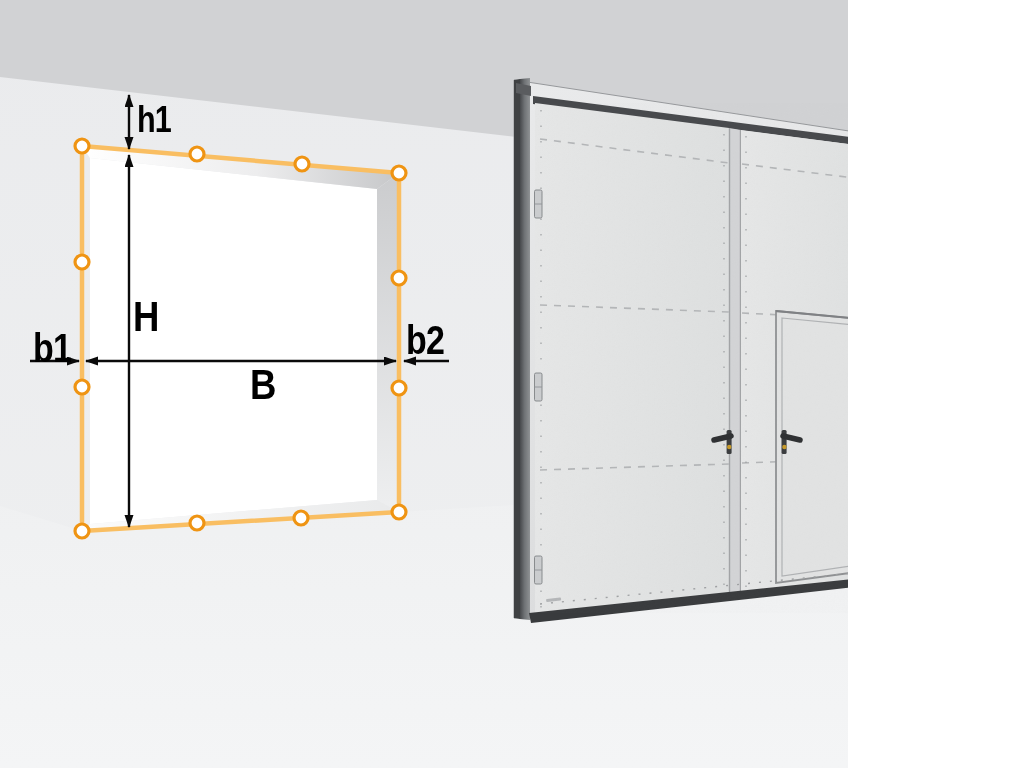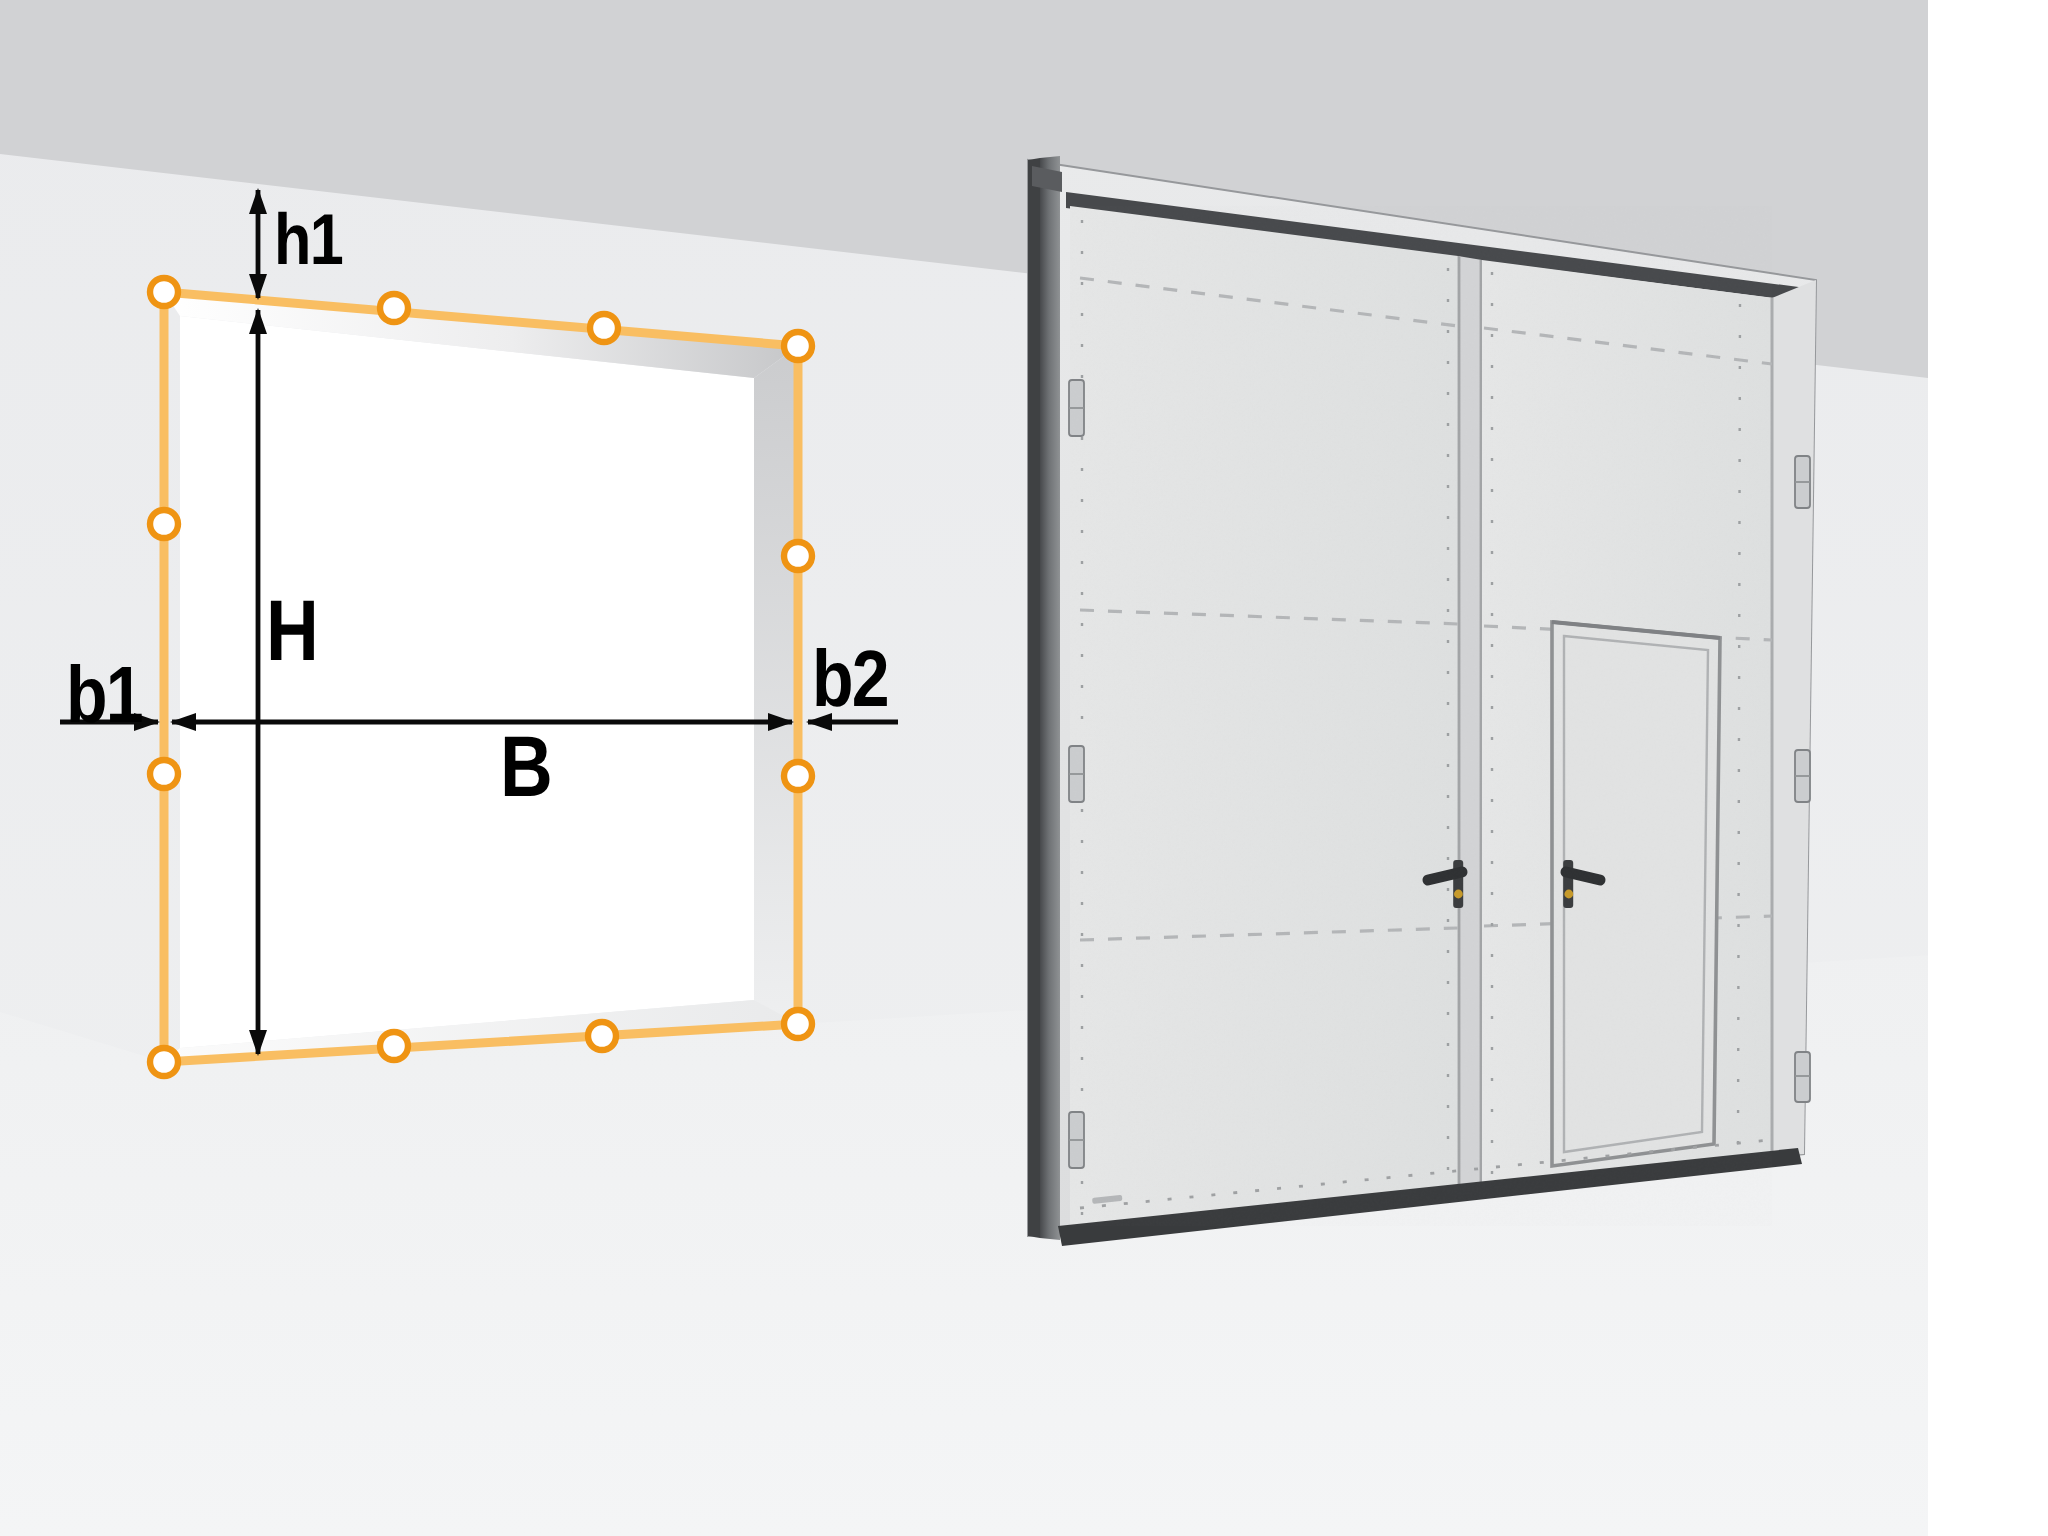--- a/index.html
+++ b/index.html
@@ -1,17 +1,17 @@
 <!DOCTYPE html>
 <html><head>
 <meta charset="utf-8">
 <style>
   html,body{margin:0;padding:0;background:#fff;}
   #stage{
-    position:relative;width:964px;height:768px;overflow:hidden;
+    position:relative;width:848px;height:768px;overflow:hidden;
     font-family:"Liberation Sans",sans-serif;
     user-select:none;
     text-decoration:underline;
   }
   #stage svg{position:absolute;left:0;top:0;}
   .dim-label{
     position:absolute;
     font-family:"Liberation Sans",sans-serif;
     font-weight:700;
     color:#000;

